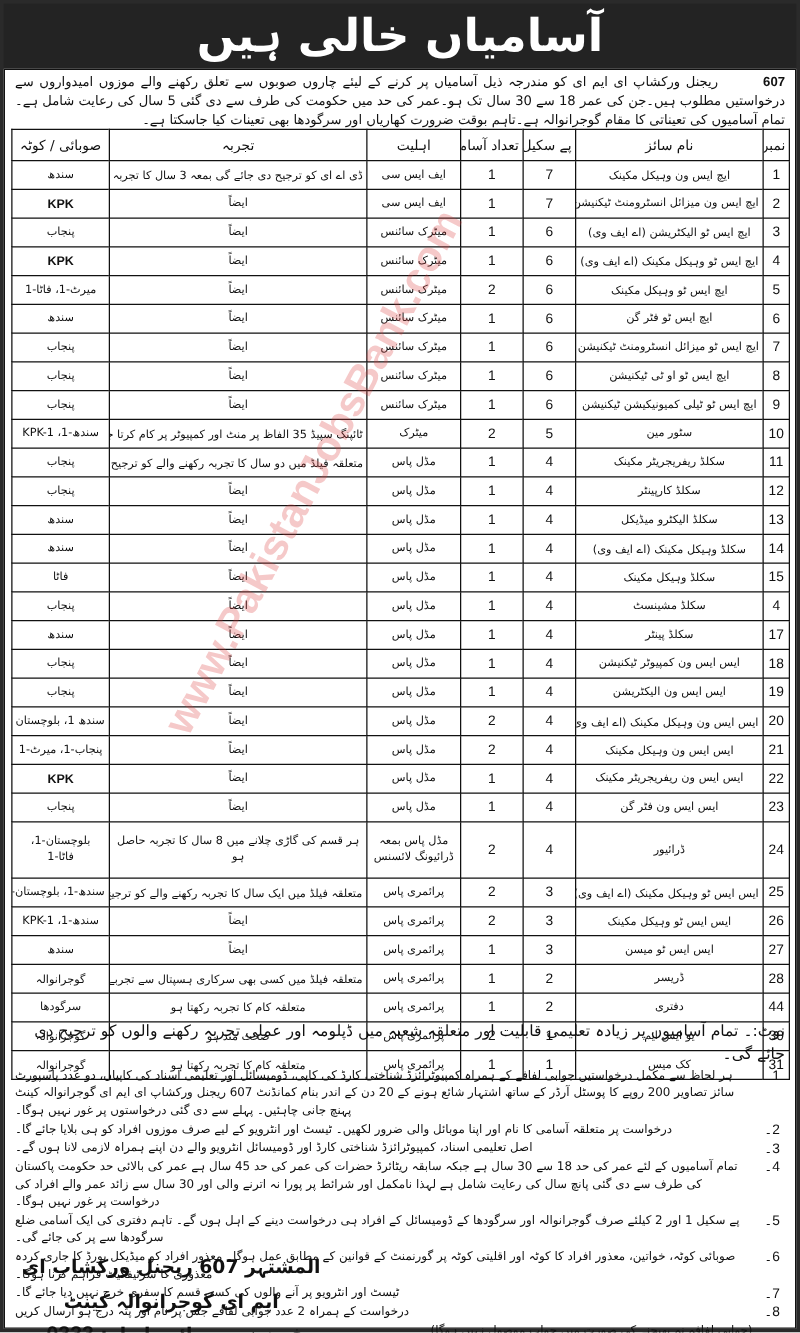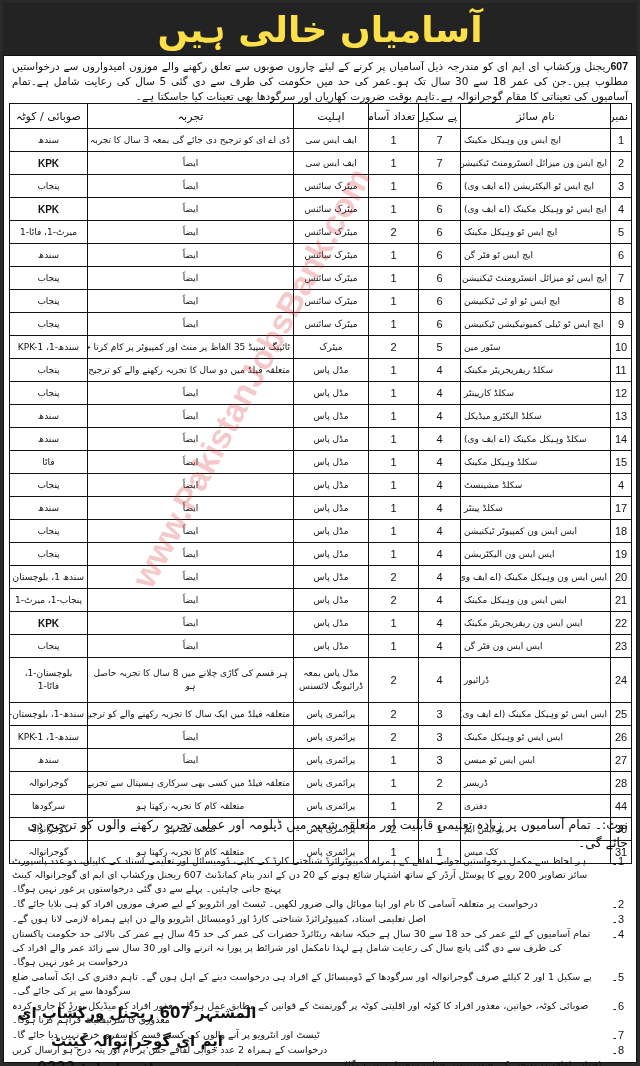--- a/index.html
+++ b/index.html
@@ -1,27 +1,27 @@
 <!DOCTYPE html>
 <html><head>
 <meta charset="utf-8">
 <style>
   html, body { margin: 0; padding: 0; background: #ffffff; }
   body { width: 640px; height: 1066px; overflow: hidden; font-family: "DejaVu Sans", sans-serif; color: #111; }
   .page { position: relative; width: 640px; height: 1066px; background: #2a2a2a; box-sizing: border-box; padding: 3px; }
   .banner { height: 52px; background: #232323; display: flex; align-items: center; justify-content: center; }
-  .banner-title { color: #fde047; font-size: 36px; font-weight: bold; direction: rtl; letter-spacing: 1px; }
+  .banner-title { color: #ffffff; font-size: 36px; font-weight: bold; direction: rtl; letter-spacing: 1px; }
   .sheet { position: absolute; left: 3px; top: 55px; width: 634px; height: 1008px; background: #ffffff; border: 1px solid #111; box-sizing: border-box; }
   .intro { direction: rtl; font-size: 10.5px; line-height: 15px; padding: 3px 8px 0 8px; text-align: justify; height: 44px; overflow: hidden; }
-  .intro b { font-family: "Liberation Sans", sans-serif; font-weight: bold; }
+  .intro b { font-family: "Liberation Sans", sans-serif; font-weight: bold; margin-left: 36px; }
   table.jobs { position: absolute; left: 5px; top: 47px; width: 622px; border-collapse: collapse; direction: rtl; table-layout: fixed; }
   table.jobs th, table.jobs td { border: 1px solid #111; font-size: 9px; text-align: center; padding: 0 3px; height: 22px; font-weight: normal; overflow: hidden; white-space: nowrap; }
   table.jobs th { height: 24px; font-size: 11px; }
   table.jobs td.num { font-family: "Liberation Sans", sans-serif; font-size: 11px; }
-  table.jobs td.name { text-align: left; }
+  table.jobs td.name { text-align: center; }
   table.jobs td.prov-latin { font-family: "Liberation Sans", sans-serif; font-size: 10px; font-weight: bold; }
   table.jobs tr.tall td { height: 44px; white-space: normal; line-height: 13px; }
   .notes { position: absolute; left: 8px; top: 760px; width: 616px; direction: rtl; font-size: 9.5px; }
   .note-lead { font-size: 12.5px; line-height: 18px; margin-bottom: 2px; }
   .note-lead .lbl { font-weight: normal; margin-top: 36px; }
   .note-item { display: flex; flex-direction: row; line-height: 14px; margin-bottom: 1px; padding-right: 4px; }
   .note-num { font-family: "Liberation Sans", sans-serif; font-size: 11px; width: 22px; flex: none; text-align: right; }
   .note-text { flex: 1; text-align: left; }
   .note-sub { padding-right: 26px; line-height: 14px; font-size: 9.5px; }
   .footer { position: absolute; left: 8px; top: 943px; width: 250px; direction: rtl; text-align: center; }

